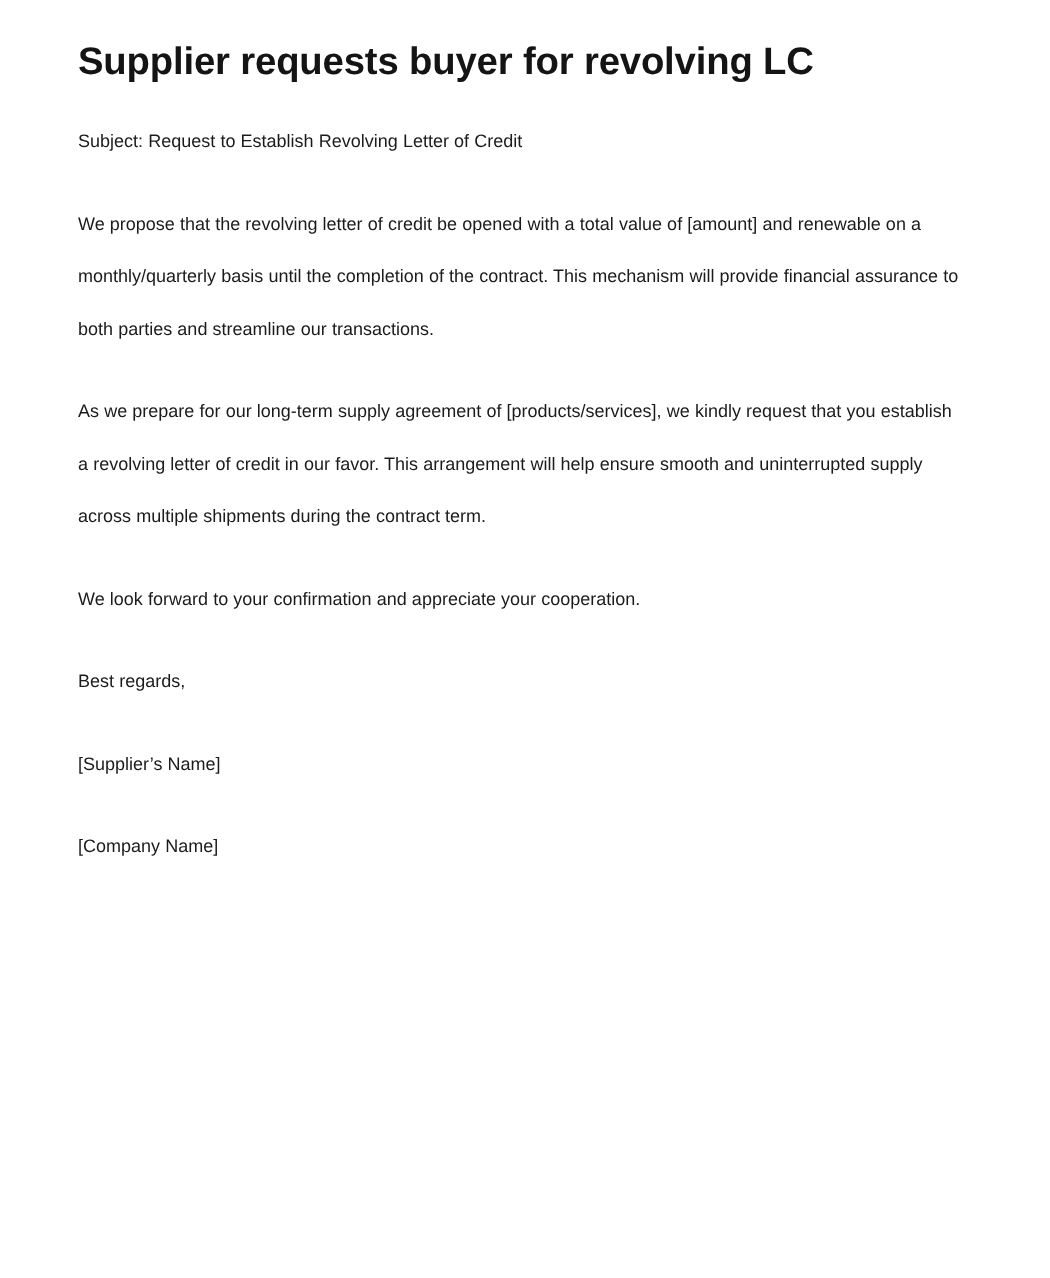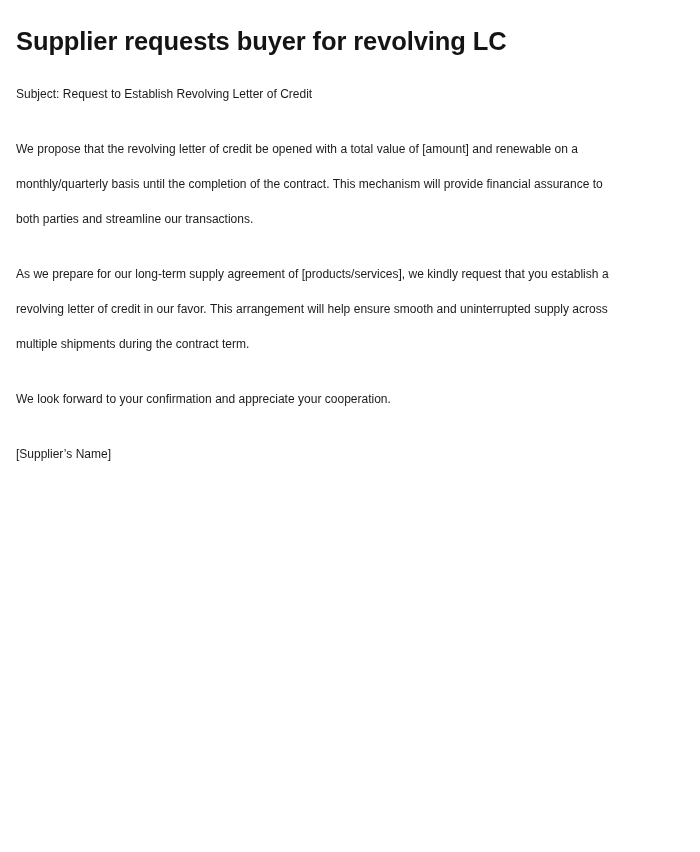--- a/index.html
+++ b/index.html
@@ -12,21 +12,21 @@
     height: 852px;
     font-family: "Liberation Sans", sans-serif;
     color: #1b1b1b;
     -webkit-font-smoothing: antialiased;
     overflow: hidden;
   }
   .page {
     box-sizing: border-box;
     width: 700px;
     min-height: 852px;
-    padding: 24px 60px 24px 16px;
+    padding: 24px 60px 24px 52px;
     background: #ffffff;
   }
   .doc-title {
     margin: 0 0 0 0;
     padding: 0;
     font-size: 25.5px;
     font-weight: 700;
     line-height: 34px;
     letter-spacing: -0.1px;
     color: #141414;
@@ -53,16 +53,18 @@
 
 <div class="page">
 
   <h1 class="doc-title">Supplier requests buyer for revolving LC</h1>
 
   <div class="doc-body">
     <p class="para">Subject: Request to Establish Revolving Letter of Credit</p>
     <p class="para">We propose that the revolving letter of credit be opened with a total value of [amount] and renewable on a monthly/quarterly basis until the completion of the contract. This mechanism will provide financial assurance to both parties and streamline our transactions.</p>
     <p class="para">As we prepare for our long-term supply agreement of [products/services], we kindly request that you establish a revolving letter of credit in our favor. This arrangement will help ensure smooth and uninterrupted supply across multiple shipments during the contract term.</p>
     <p class="para">We look forward to your confirmation and appreciate your cooperation.</p>
+    <p class="para">Best regards,</p>
     <p class="para">[Supplier’s Name]</p>
+    <p class="para">[Company Name]</p>
   </div>
 
 </div>
 
 </body></html>

